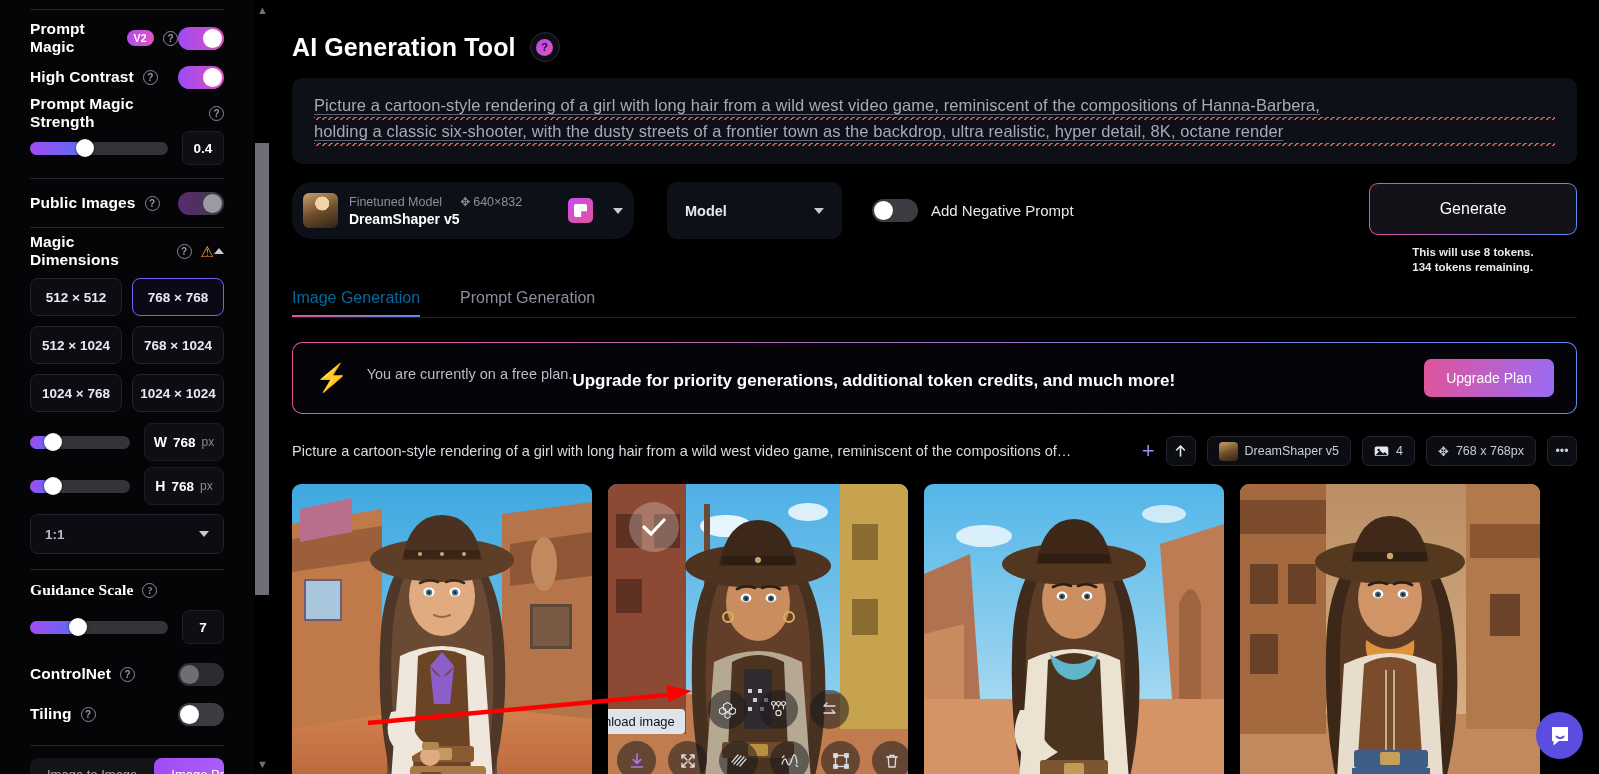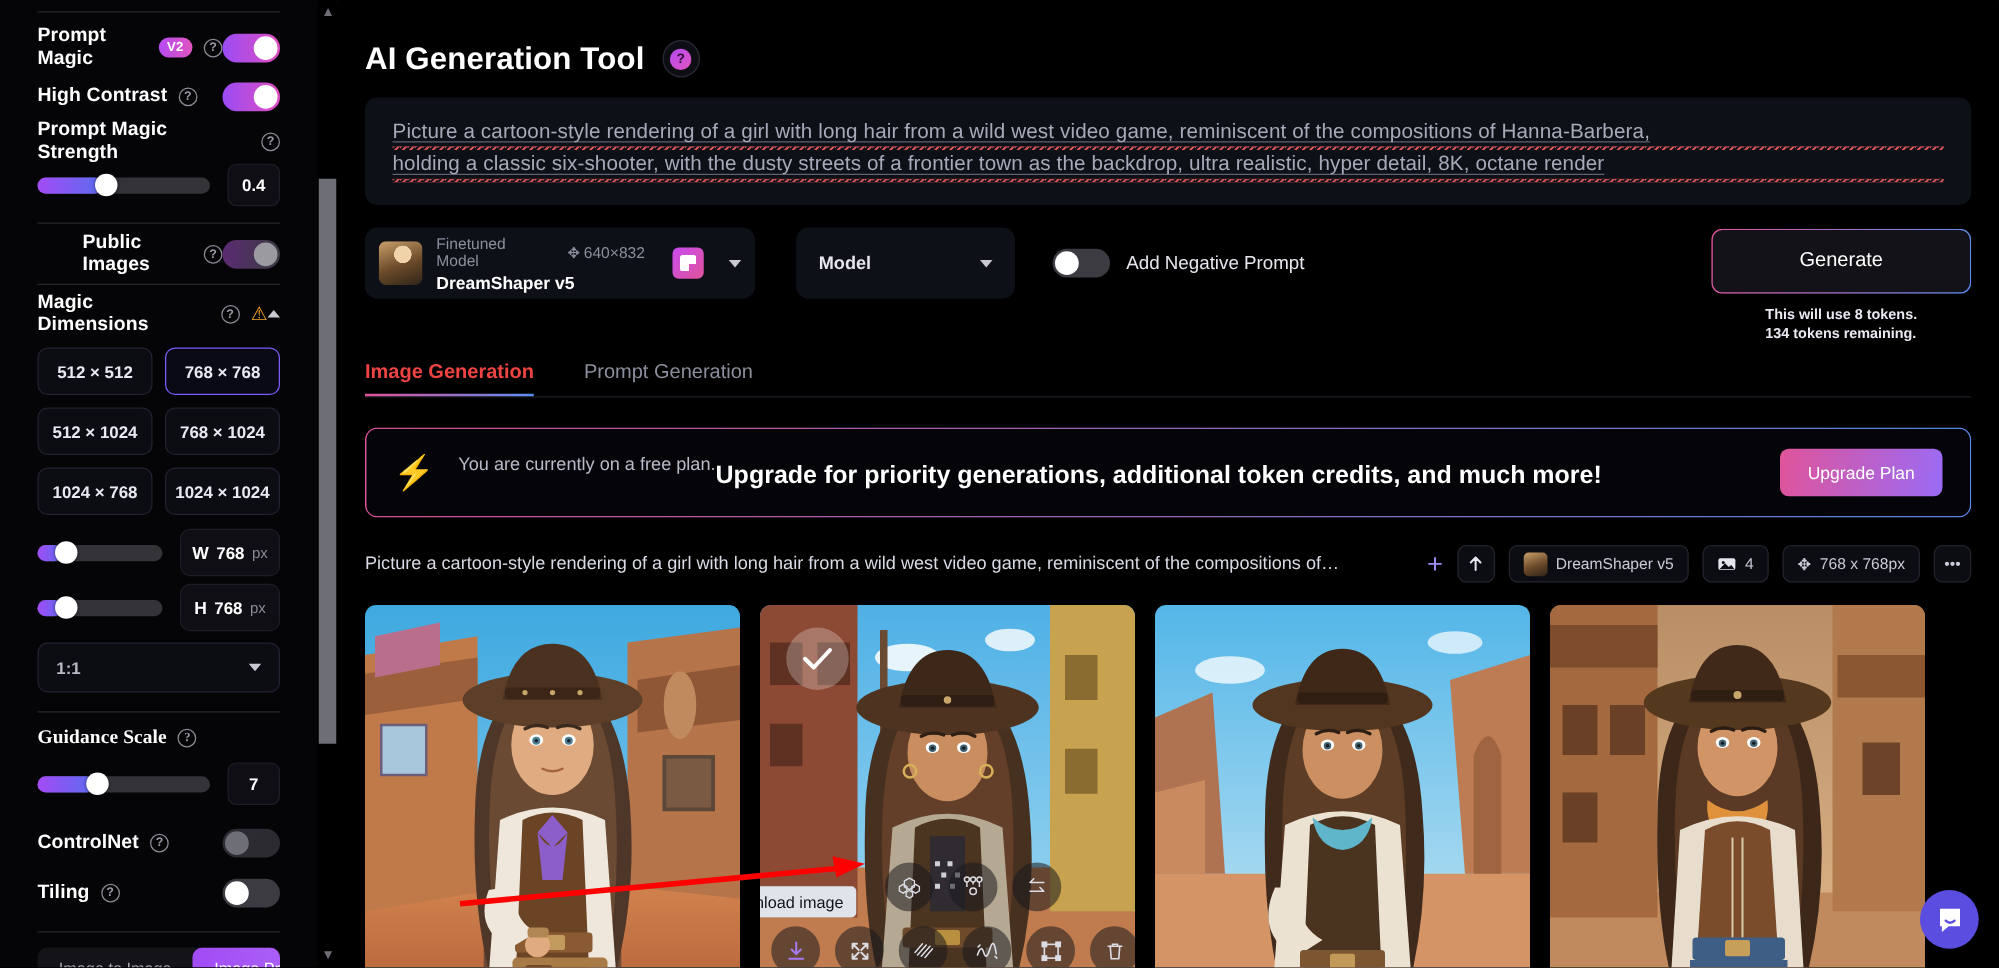--- a/index.html
+++ b/index.html
@@ -137,21 +137,21 @@
     text-decoration: underline; text-decoration-color:#5d6172; text-underline-offset:3px;
     position:relative;
   }
   .squiggle {
     background-image: repeating-linear-gradient(135deg,#e05a5a 0 1.4px, transparent 1.4px 3px);
     background-repeat: repeat-x; background-size: 6px 3px; background-position: 0 100%;
     padding-bottom: 4px;
   }
 
   .model-card {
-    width: 312px; height: 57px; border-radius:10px; background:#0e1018;
+    width: 342px; height: 57px; border-radius:20px; background:#0e1018;
     display:flex; align-items:center; padding: 14px 11px; gap:11px;
   }
   .model-thumb {
     width:35px;height:35px;border-radius:6px;flex:0 0 auto;
     background:
       radial-gradient(circle at 55% 30%, #f0d3a8 0 22%, transparent 23%),
       linear-gradient(160deg,#c8a06a,#6b4a2a 55%,#2e2418);
   }
   .model-meta { font-size:12.5px; color:#8b8f9c; display:flex; align-items:center; gap:18px; }
   .model-name { font-size:14px; font-weight:bold; color:#fff; margin-top:2px; }
@@ -173,38 +173,38 @@
     background: #121218; color:#fff; font-size:16px;
     display:flex; align-items:center; justify-content:center;
     border: 1.5px solid transparent;
     background-image: linear-gradient(#121218,#121218), linear-gradient(100deg,#e0549a,#5b8cf0);
     background-origin: border-box; background-clip: padding-box, border-box;
   }
   .token-note { font-size:11.5px; font-weight:bold; color:#e9e9f2; line-height:15px; }
 
   .tabs { display:flex; gap:40px; }
   .tab { font-size:16px; padding-bottom:10px; position:relative; }
-  .tab.active { color:#ef4444; font-weight:bold; }
+  .tab.active { color:#0369a1; font-weight:normal; }
   .tab.idle { color:#8b8f9c; }
   .tab.active::after {
     content:""; position:absolute; left:0; bottom:0; width:100%; height:2.5px;
     background: linear-gradient(90deg,#e0549a,#5b8cf0);
   }
   .tabs-line { height:1px; background:#1e1e26; }
 
   .banner {
     border-radius:10px; position:relative; padding: 16px 22px; display:flex; align-items:center;
     background: #050509;
     border: 1.5px solid transparent;
     background-image: linear-gradient(#050509,#050509), linear-gradient(100deg,#e0549a,#5b8cf0);
     background-origin: border-box; background-clip: padding-box, border-box;
   }
   .bolt { color:#f5a623; font-size:27px; line-height:1; margin-right:18px; }
   .banner-l1 { font-size:14.5px; color:#b9bcc8; }
-  .banner-l2 { font-size:20px; color:#fff; font-weight:bold; margin-top:5px; }
+  .banner-l2 { font-size:17px; color:#fff; font-weight:bold; margin-top:5px; }
   .upgrade-btn {
     margin-left:auto; width:130px;height:38px;border-radius:7px;
     background: linear-gradient(100deg,#e0549a,#9a6bf5); color:#fff;
     font-size:14px; display:flex;align-items:center;justify-content:center;
   }
 
   .result-head { display:flex; align-items:center; gap:11px; }
   .result-prompt {
     font-size:14.5px; color:#d9dbe4; white-space:nowrap; overflow:hidden;
     text-overflow:ellipsis; flex: 1 1 auto; max-width: 860px;
@@ -272,21 +272,21 @@
     <div class="row" style="height:36px; gap:14px;">
       <span class="slider-track">
         <span class="slider-fill" style="width:38%"></span>
         <span class="slider-knob" style="left:33%"></span>
       </span>
       <span class="numbox">0.4</span>
     </div>
 
     <div class="divider" style="margin-top:12px;"></div>
 
-    <div class="row" style="height:48px;margin-left:36px;">
+    <div class="row" style="height:48px;">
       <span class="sb-label">Public Images</span>
       <span class="help" style="margin-left:9px;">?</span>
       <span style="flex:1"></span>
       <span class="toggle dim"></span>
     </div>
 
     <div class="divider"></div>
 
     <div class="row" style="height:46px;">
       <span class="sb-label">Magic Dimensions</span>

